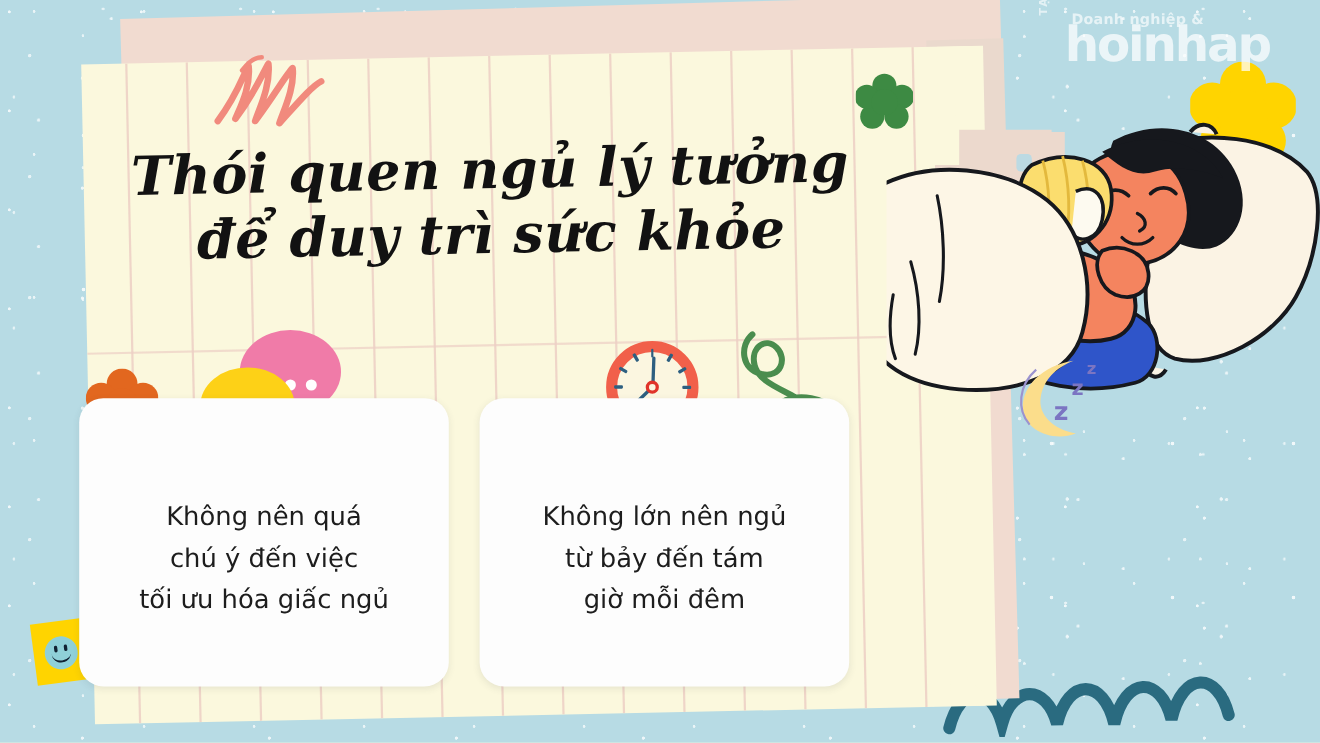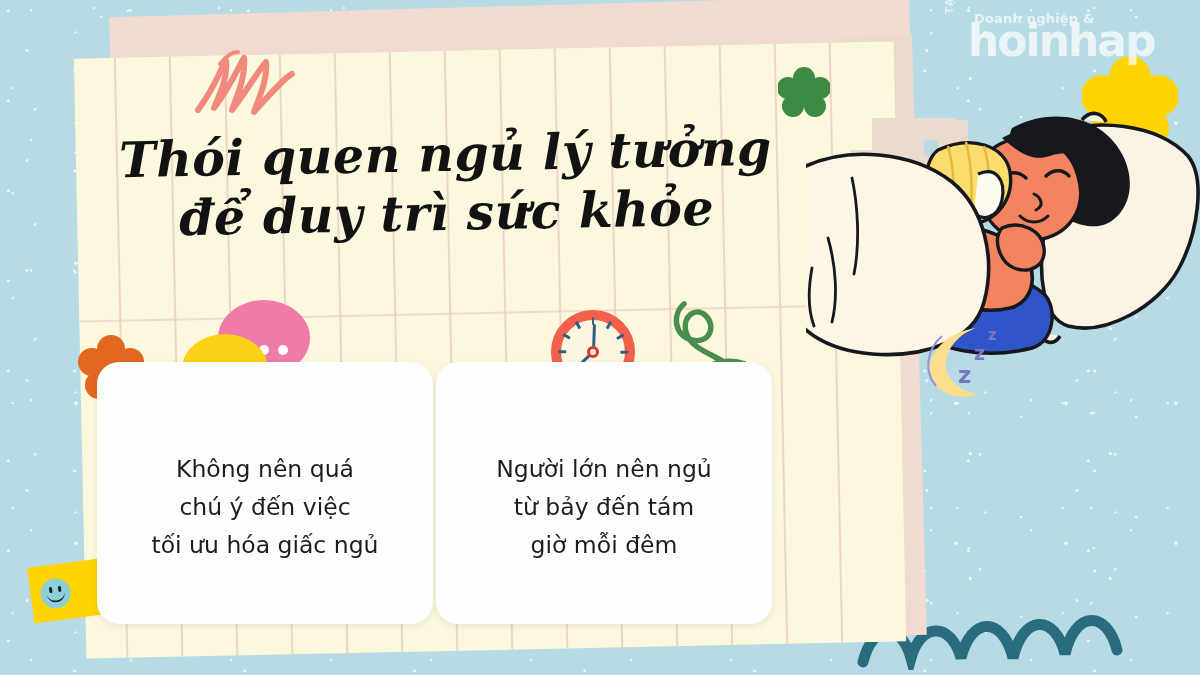--- a/index.html
+++ b/index.html
@@ -72,21 +72,21 @@
   .title .l1{display:block;font-size:49px;}
   .title .l2{display:block;font-size:49px;margin-top:6px;}
 
   
   .card{
     position:absolute;top:362px;width:336px;height:262px;
     background:#fdfdfd;border-radius:22px;
     box-shadow:0 2px 7px rgba(60,70,80,.10);
     display:flex;align-items:center;justify-content:center;
   }
-  #card1{left:72px;margin-left:25px;}
+  #card1{left:72px;}
   #card2{left:436px;}
   #card3{left:798px;}
   .card-text{
     text-align:center;font-size:23.5px;line-height:1.62;color:#1d1d1d;
     font-family:"DejaVu Sans","Liberation Sans",sans-serif;
     font-weight:400;padding:0 18px;white-space:pre-line;
     margin-top:28px;
   }
 
   
@@ -367,21 +367,21 @@
     <span class="l1">Thói quen ngủ lý tưởng</span>
     <span class="l2">để duy trì sức khỏe</span>
   </div>
 
   <div class="card" id="card1">
     <div class="card-text">Không nên quá
 chú ý đến việc
 tối ưu hóa giấc ngủ</div>
   </div>
   <div class="card" id="card2">
-    <div class="card-text">Người lớn nên ngủ
+    <div class="card-text">Không lớn nên ngủ
 từ bảy đến tám
 giờ mỗi đêm</div>
   </div>
 
   <div class="logo">
     <span class="tapchi">TẠP CHÍ</span>
     <span class="dn">Doanh nghiệp &amp;</span>
     <span class="hn">hoinhap</span>
   </div>
 

